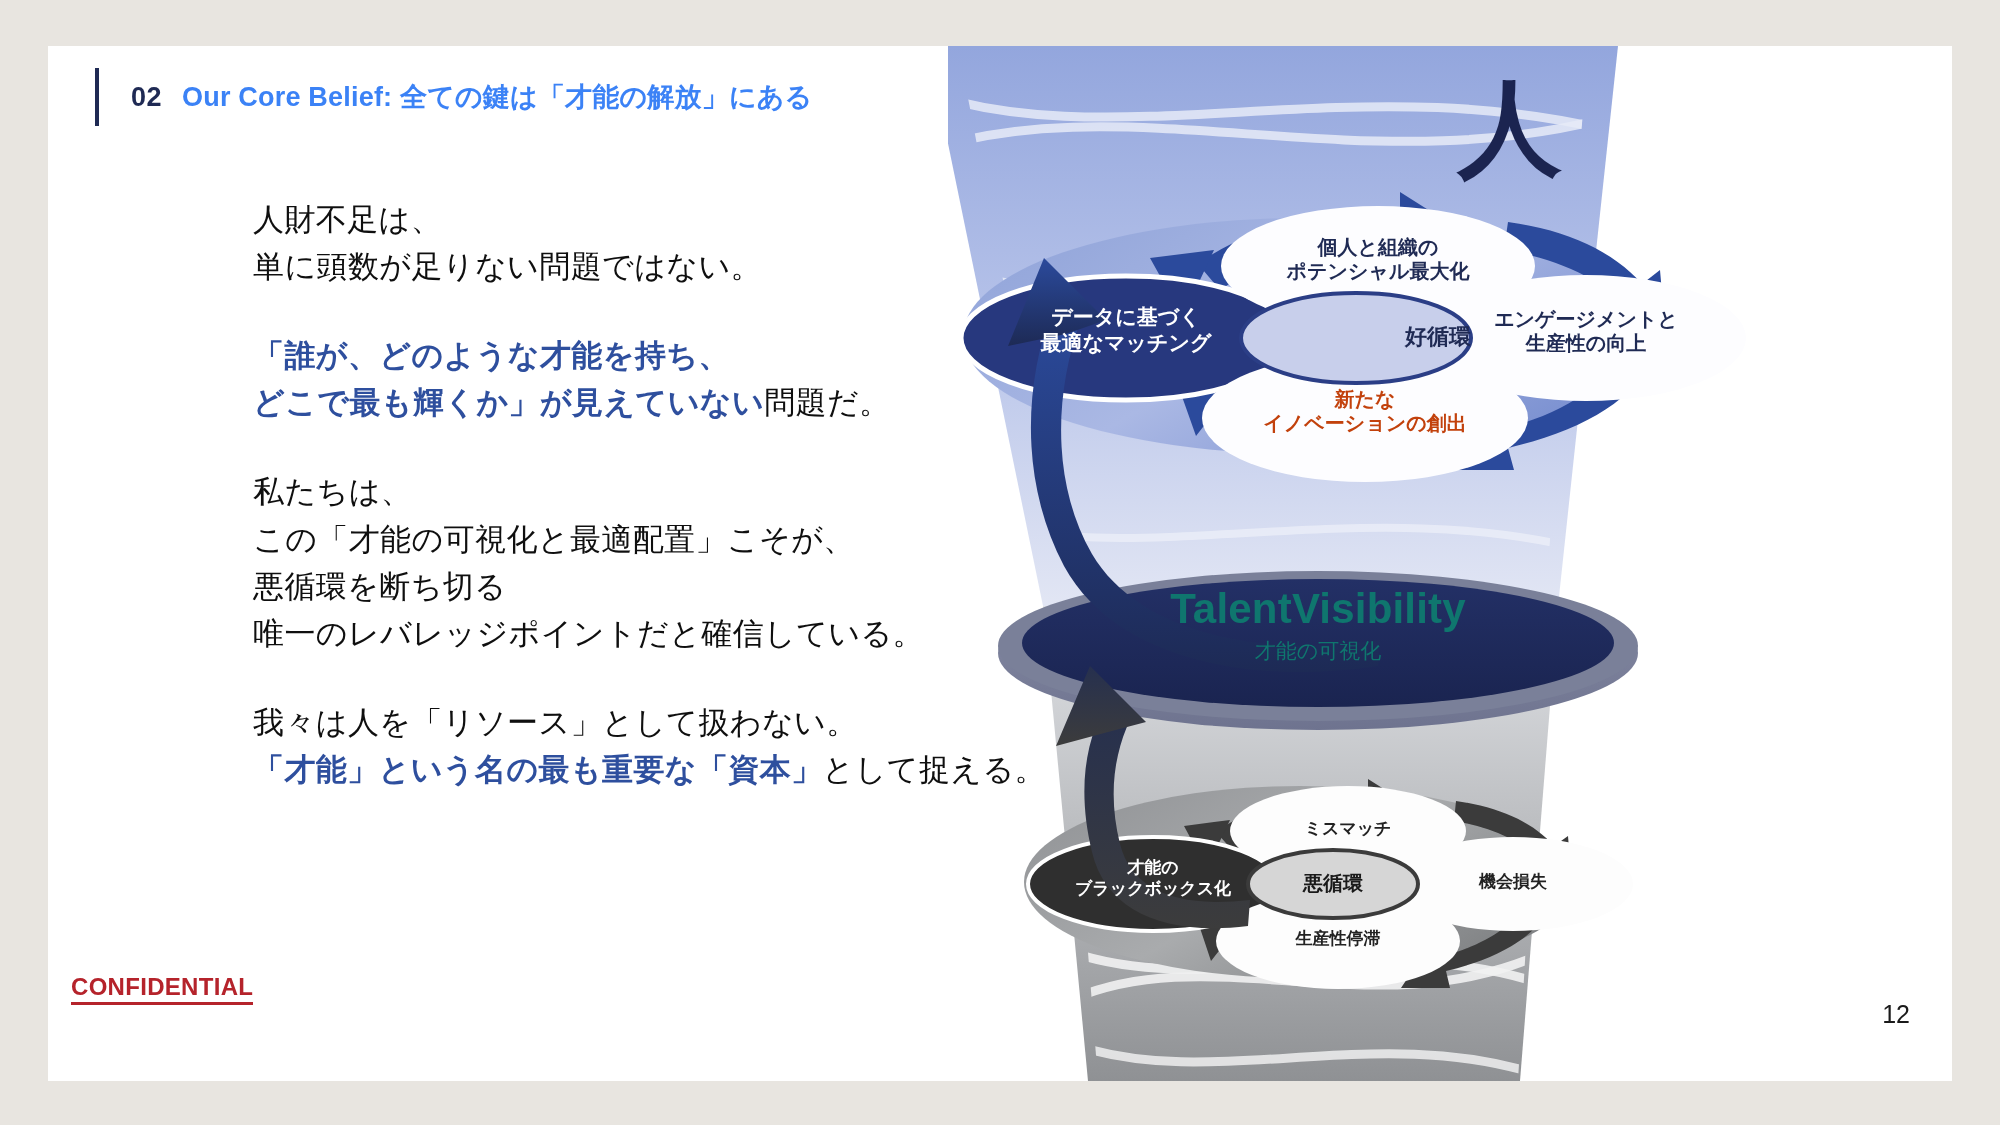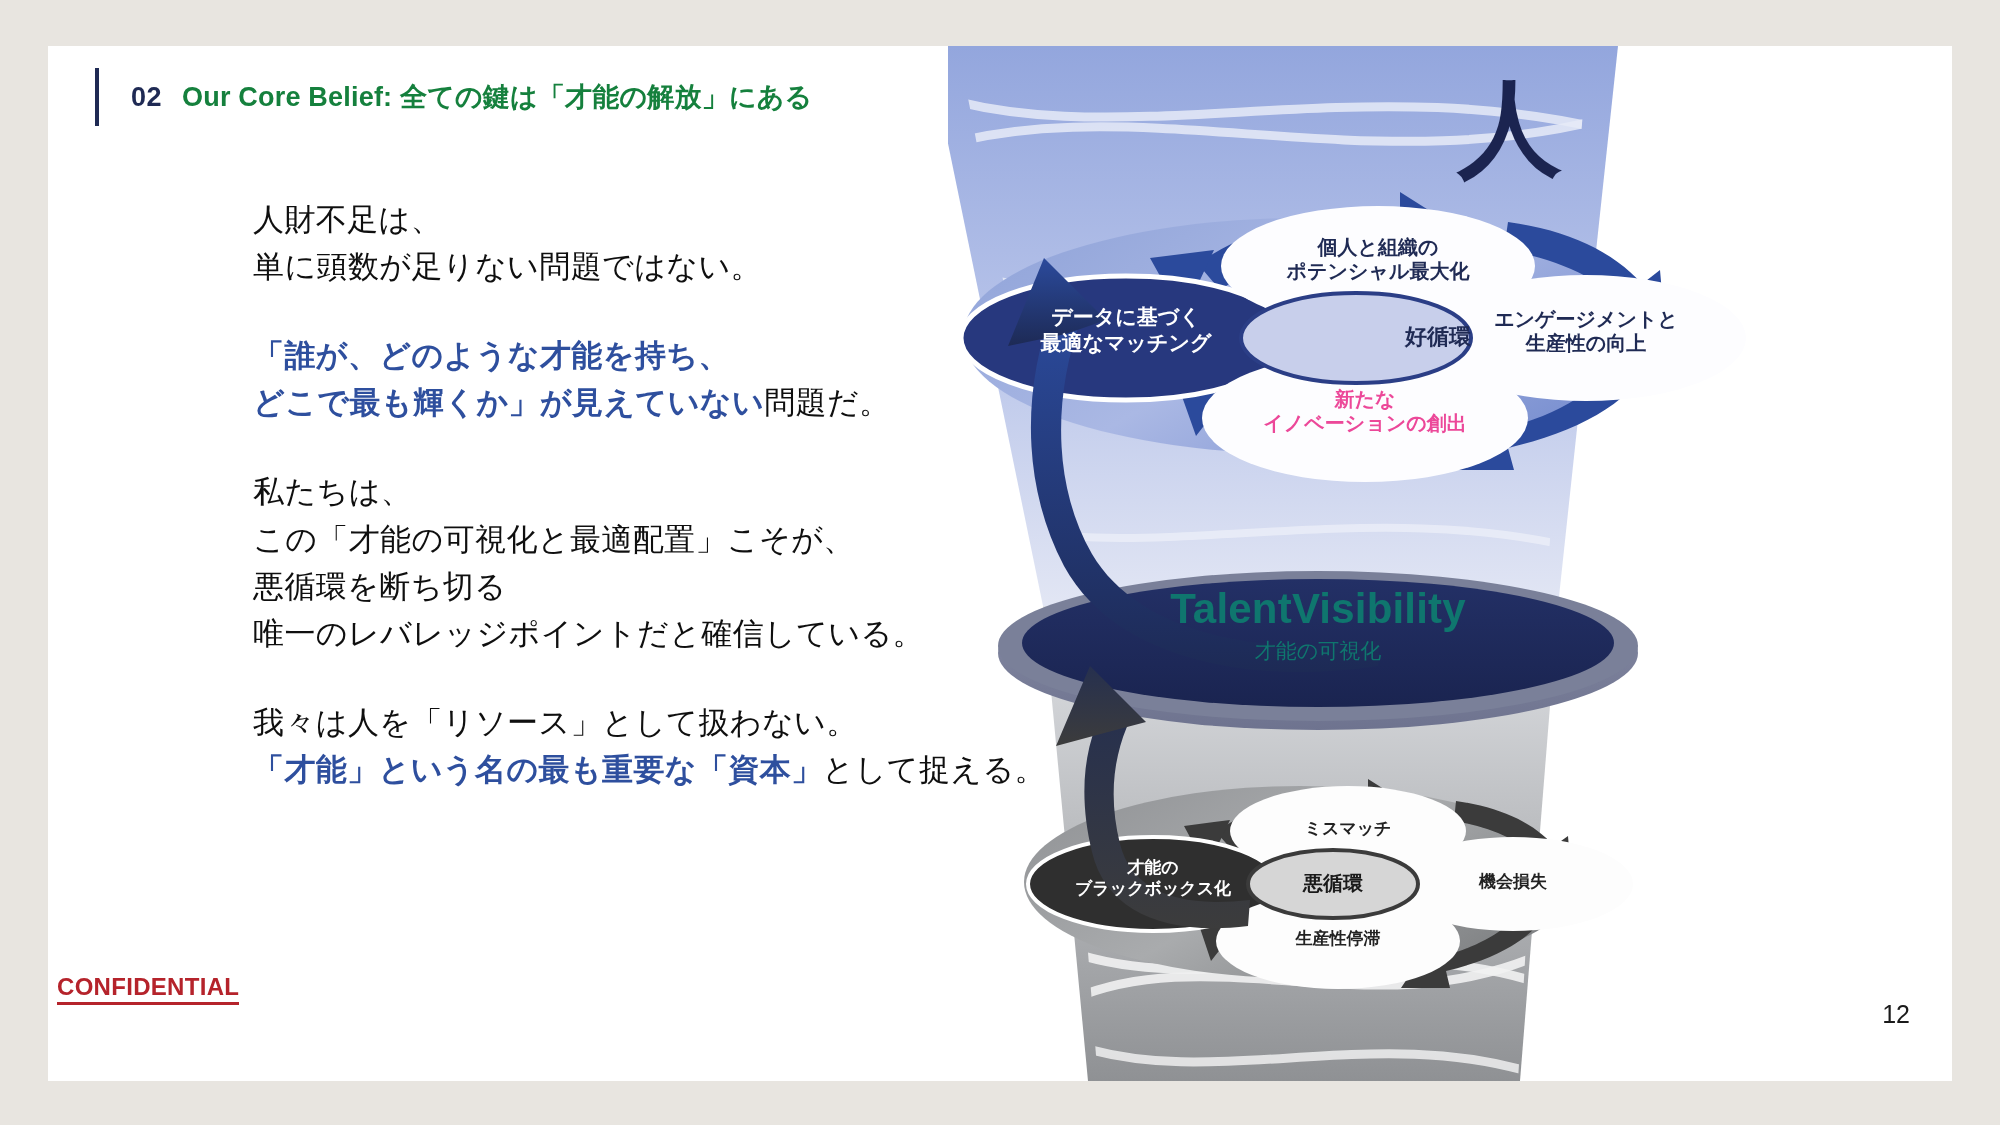--- a/index.html
+++ b/index.html
@@ -50,21 +50,21 @@
   .title-num {
     font-size: 27px;
     font-weight: 700;
     color: #1f2a54;
     letter-spacing: 0.5px;
     margin-right: 20px;
   }
   .title-text {
     font-size: 27px;
     font-weight: 700;
-    color: #15803d;
+    color: #3b82f6;
     letter-spacing: 0.2px;
     white-space: nowrap;
   }
 
   
   .body-copy {
     position: absolute;
     left: 205px;
     top: 150px;
     width: 880px;
@@ -81,21 +81,21 @@
   }
   .line.blue { color: #2e4f9e; font-weight: 700; }
   .seg-blue { color: #2e4f9e; font-weight: 700; }
   .seg-dark { color: #0f0f0f; font-weight: 500; }
   .para.tight .line { margin-bottom: 0; }
   .para.tight { line-height: 1.30; }
 
   
   .confidential {
     position: absolute;
-    left: 9px;
+    left: 23px;
     top: 928px;
     font-size: 24px;
     font-weight: 700;
     color: #b5232b;
     letter-spacing: 0.3px;
     border-bottom: 3px solid #b5232b;
     padding-bottom: 2px;
     line-height: 1.1;
   }
   .pagenum {
@@ -269,21 +269,21 @@
       <div class="ellipse-label" style="left:273px; top:189px; width:314px; font-size:20px; font-weight:700; color:#1f2a54;">
         <div>個人と組織の</div>
         <div>ポテンシャル最大化</div>
       </div>
 
       <div class="ellipse-label" style="left:478px; top:261px; width:320px; font-size:20px; font-weight:700; color:#1f2a54;">
         <div>エンゲージメントと</div>
         <div>生産性の向上</div>
       </div>
 
-      <div class="ellipse-label" style="left:254px; top:341px; width:326px; font-size:20px; font-weight:700; color:#ec4899;">
+      <div class="ellipse-label" style="left:254px; top:341px; width:326px; font-size:20px; font-weight:700; color:#c2410c;">
         <div>新たな</div>
         <div>イノベーションの創出</div>
       </div>
 
       <div class="ellipse-label" style="left:293px; top:278px; width:230px; font-size:22px; font-weight:700; color:#1f2a54;text-align:right;">
         <div>好循環</div>
       </div>
 
       <div class="ellipse-label" style="left:120px; top:537px; width:500px; color:#0f766e;">
         <div style="font-size:42px; font-weight:700; letter-spacing:0.2px;">TalentVisibility</div>

